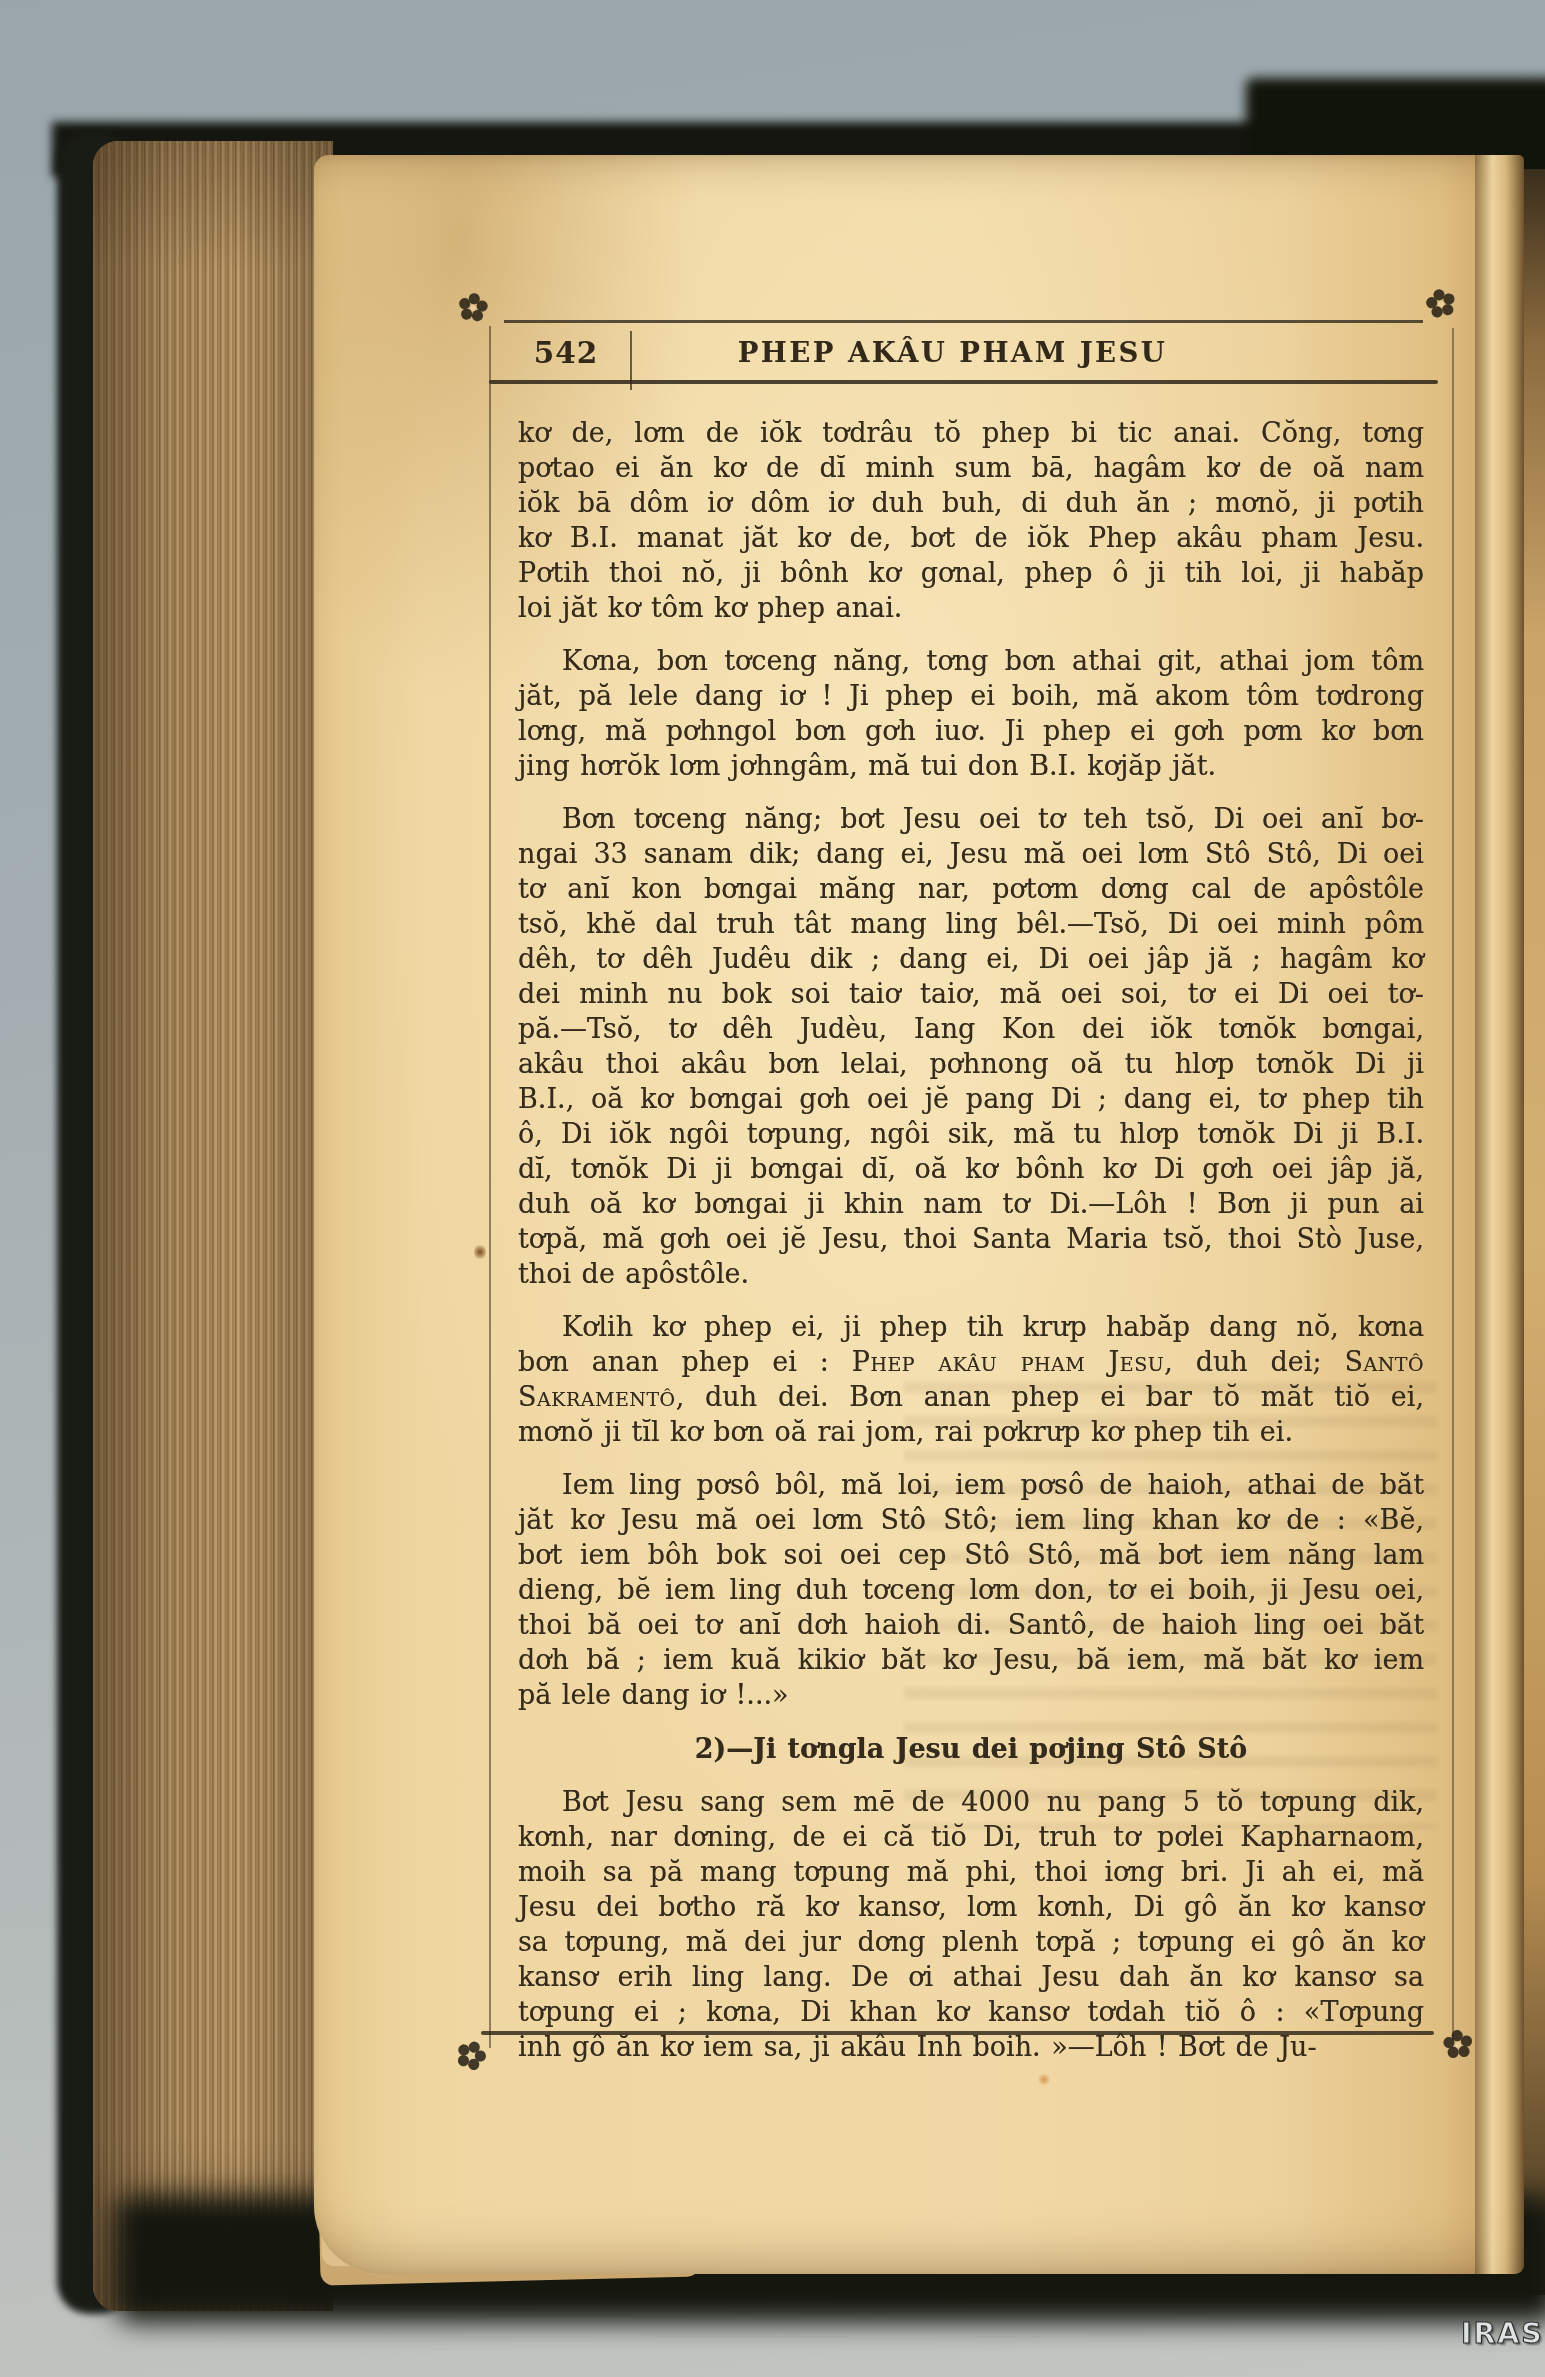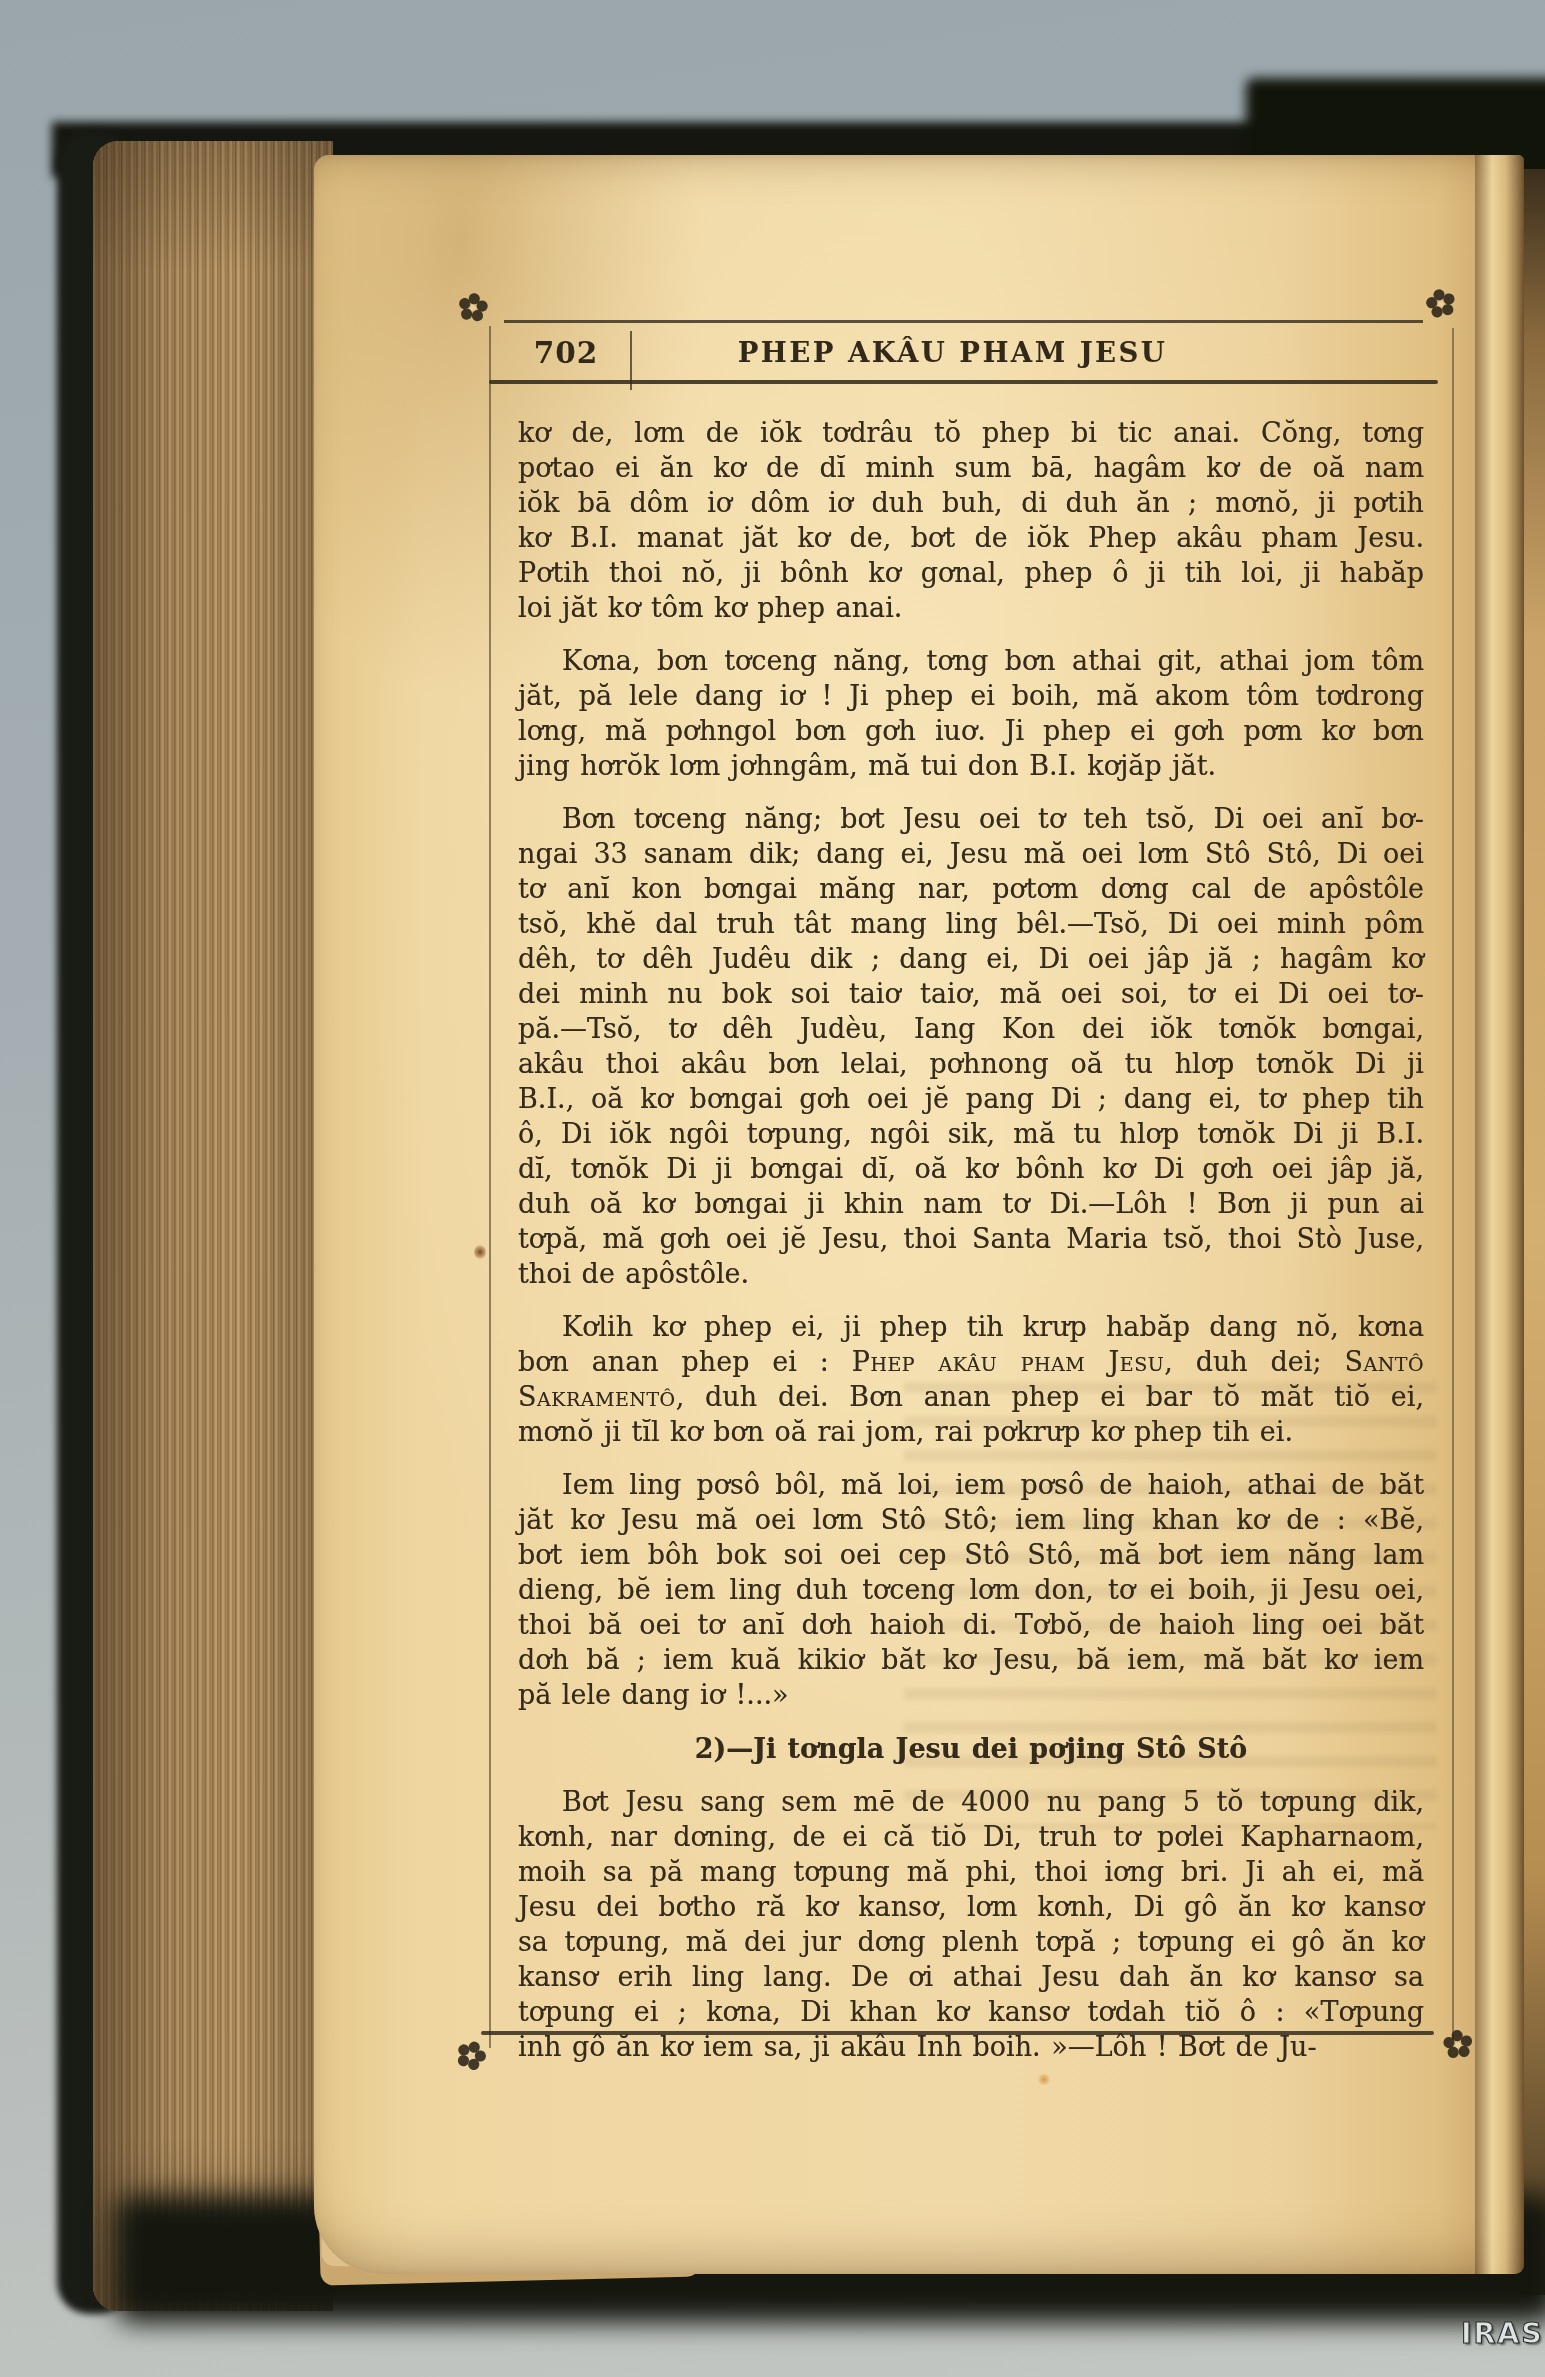--- a/index.html
+++ b/index.html
@@ -147,21 +147,21 @@
             <circle cx="12" cy="5" r="4.2"></circle>
             <circle cx="18.6" cy="9.6" r="4.2"></circle>
             <circle cx="16.1" cy="17.2" r="4.2"></circle>
             <circle cx="7.9" cy="17.2" r="4.2"></circle>
             <circle cx="5.4" cy="9.6" r="4.2"></circle>
             <circle cx="12" cy="12" r="2.1" fill="#e9d2a0"></circle>
           </g>
         </svg>
     </div>
 
-    <div class="pageno">702</div>
+    <div class="pageno">542</div>
     <div class="htitle">PHEP AKÂU PHAM JESU</div>
 
     <div class="body-text" id="body-text">
         <div class="para">
           <div class="tline">kơ de, lơm de iŏk tơdrâu tŏ phep bi tic anai. Cŏng, tơng</div>
           <div class="tline">pơtao ei ăn kơ de dĭ minh sum bā, hagâm kơ de oă nam</div>
           <div class="tline">iŏk bā dôm iơ dôm iơ duh buh, di duh ăn ; mơnŏ, ji pơtih</div>
           <div class="tline">kơ B.I. manat jăt kơ de, bơt de iŏk Phep akâu pham Jesu.</div>
           <div class="tline">Pơtih thoi nŏ, ji bônh kơ gơnal, phep ô ji tih loi, ji habăp</div>
           <div class="tline last">loi jăt kơ tôm kơ phep anai.</div>
@@ -192,21 +192,21 @@
           <div class="tline first">Kơlih kơ phep ei, ji phep tih krưp habăp dang nŏ, kơna</div>
           <div class="tline">bơn anan phep ei : <span class="sc">Phep akâu pham Jesu</span>, duh dei; <span class="sc">Santô</span></div>
           <div class="tline"><span class="sc">Sakramentô</span>, duh dei. Bơn anan phep ei bar tŏ măt tiŏ ei,</div>
           <div class="tline last">mơnŏ ji tĭl kơ bơn oă rai jom, rai pơkrưp kơ phep tih ei.</div>
         </div>
         <div class="para quote">
           <div class="tline first">Iem ling pơsô bôl, mă loi, iem pơsô de haioh, athai de băt</div>
           <div class="tline">jăt kơ Jesu mă oei lơm Stô Stô; iem ling khan kơ de : «Bĕ,</div>
           <div class="tline">bơt iem bôh bok soi oei cep Stô Stô, mă bơt iem năng lam</div>
           <div class="tline">dieng, bĕ iem ling duh tơceng lơm don, tơ ei boih, ji Jesu oei,</div>
-          <div class="tline">thoi bă oei tơ anĭ dơh haioh di. Tơbŏ, de haioh ling oei băt</div>
+          <div class="tline">thoi bă oei tơ anĭ dơh haioh di. Santô, de haioh ling oei băt</div>
           <div class="tline">dơh bă ; iem kuă kikiơ băt kơ Jesu, bă iem, mă băt kơ iem</div>
           <div class="tline last">pă lele dang iơ !...»</div>
         </div>
         <div class="tline bheading">2)—Ji tơngla Jesu dei pơjing Stô Stô</div>
         <div class="para">
           <div class="tline first">Bơt Jesu sang sem mē de 4000 nu pang 5 tŏ tơpung dik,</div>
           <div class="tline">kơnh, nar dơning, de ei că tiŏ Di, truh tơ pơlei Kapharnaom,</div>
           <div class="tline">moih sa pă mang tơpung mă phi, thoi iơng bri. Ji ah ei, mă</div>
           <div class="tline">Jesu dei bơtho ră kơ kansơ, lơm kơnh, Di gô ăn kơ kansơ</div>
           <div class="tline">sa tơpung, mă dei jur dơng plenh tơpă ; tơpung ei gô ăn kơ</div>

